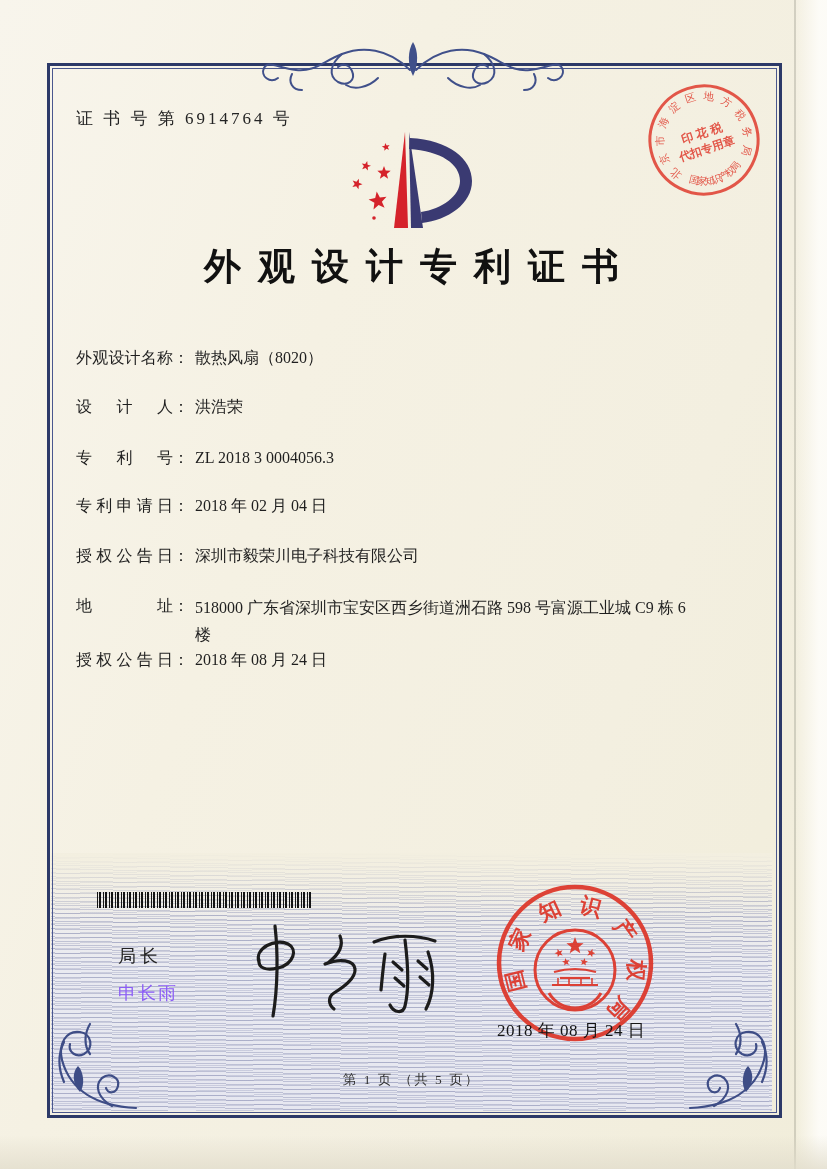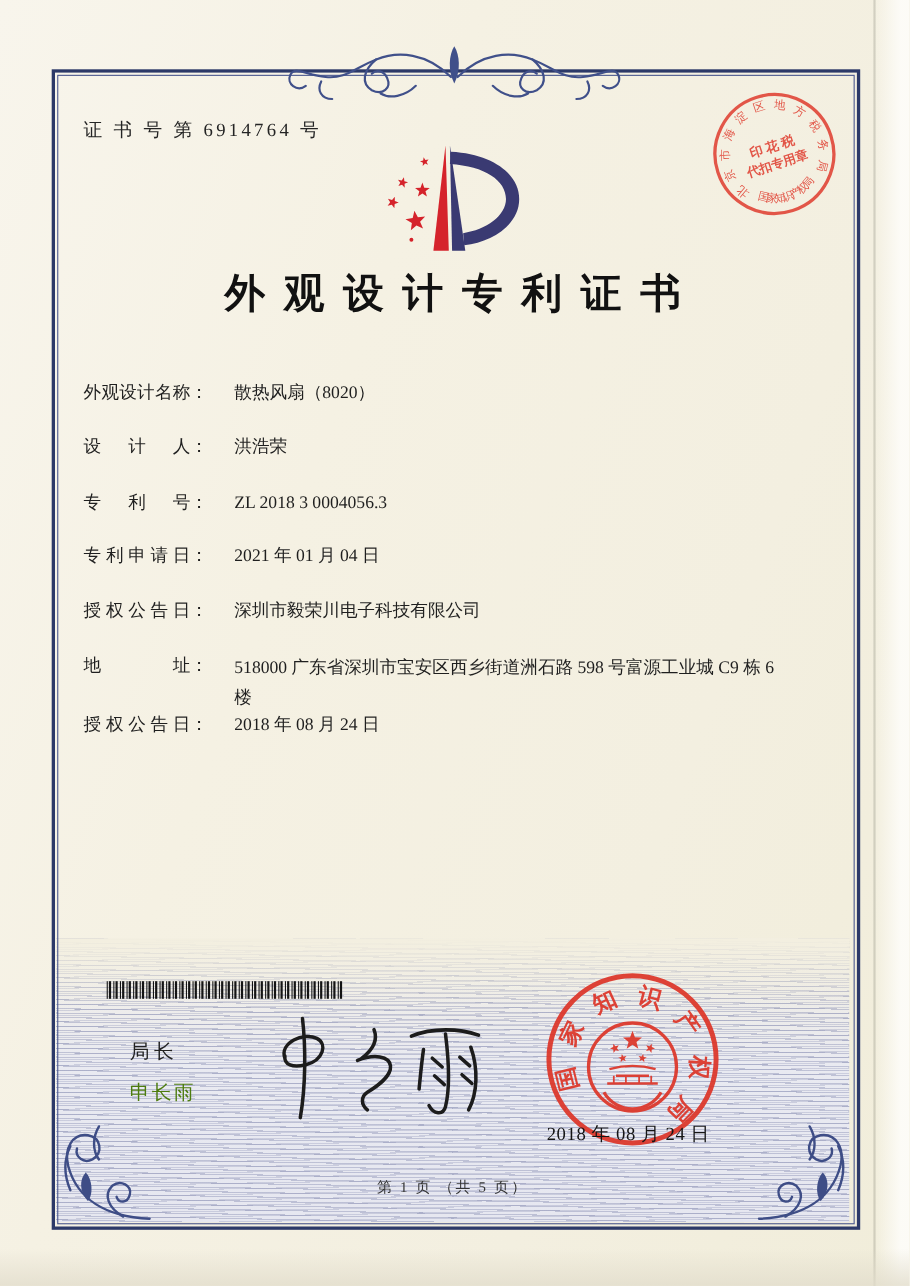--- a/index.html
+++ b/index.html
@@ -29,31 +29,31 @@
       linear-gradient(180deg, rgba(236,236,243,.15) 0%, #e9eaf1 45%, #e6e7f0 100%);}
   .guilloche:after{content:"";position:absolute;left:0;top:0;right:0;height:64px;
     background:linear-gradient(180deg,#f3efe0 0%,rgba(243,239,224,0) 100%);}
   
   .cert-no{left:76px;top:107px;font-size:17px;letter-spacing:3px;color:#242424;}
   .title{left:47px;top:242px;width:729px;text-align:center;font-size:37px;font-weight:bold;
     letter-spacing:17px;padding-left:17px;box-sizing:border-box;color:#111;}
   .frow{left:76px;width:660px;font-size:16px;line-height:24px;white-space:nowrap;}
   .flabel{display:inline-block;width:97px;text-align:justify;text-align-last:justify;vertical-align:top;}
   .fcolon{display:inline-block;vertical-align:top;}
-  .fvalue{display:inline-block;margin-left:20px;vertical-align:top;}
+  .fvalue{display:inline-block;margin-left:2px;vertical-align:top;}
   .frow.wrap{white-space:normal;}
   .frow.wrap .fvalue{width:492px;line-height:27px;}
   .grant-right{position:absolute;left:398px;top:0;}
   .paras{left:76px;top:679px;width:680px;font-size:16.5px;line-height:30.8px;
     text-align:justify;z-index:2;}
   .paras p{margin:0;text-indent:2em;}
   .footer-page{left:47px;top:1071px;width:729px;text-align:center;font-size:13.5px;
     letter-spacing:2px;color:#333;z-index:3;}
   .director-title{left:118px;top:944px;font-size:18px;letter-spacing:4px;z-index:3;color:#222;}
-  .director-name{left:118px;top:981px;font-size:18px;letter-spacing:2px;z-index:3;color:#4d7c0f;}
+  .director-name{left:118px;top:981px;font-size:18px;letter-spacing:2px;z-index:3;color:#8b5cf6;}
   .seal-date{left:497px;top:1019px;width:170px;font-size:17px;letter-spacing:.5px;
     color:#151515;z-index:4;white-space:nowrap;}
   .barcode{left:97px;top:892px;height:16px;z-index:3;font-size:0;}
   .barcode span{display:inline-block;height:16px;}
   svg{display:block;}
   .z2{z-index:2;} .z3{z-index:3;} .z4{z-index:4;}
   .mirror{transform:scaleX(-1);}
 </style>
 </head>
 <body>
@@ -158,21 +158,21 @@
 <div class="abs frow z3" style="top:395px;">
   <span class="flabel">设计人</span><span class="fcolon">：</span>
   <span class="fvalue">洪浩荣</span>
 </div>
 <div class="abs frow z3" style="top:446px;">
   <span class="flabel">专利号</span><span class="fcolon">：</span>
   <span class="fvalue">ZL 2018 3 0004056.3</span>
 </div>
 <div class="abs frow z3" style="top:494px;">
   <span class="flabel">专利申请日</span><span class="fcolon">：</span>
-  <span class="fvalue">2021 年 01 月 04 日</span>
+  <span class="fvalue">2018 年 02 月 04 日</span>
 </div>
 <div class="abs frow z3" style="top:544px;">
   <span class="flabel">授权公告日</span><span class="fcolon">：</span>
   <span class="fvalue">深圳市毅荣川电子科技有限公司</span>
 </div>
 <div class="abs frow wrap z3" style="top:594px;">
   <span class="flabel">地址</span><span class="fcolon">：</span>
   <span class="fvalue">518000 广东省深圳市宝安区西乡街道洲石路 598 号富源工业城 C9 栋 6 楼</span>
 </div>
 <div class="abs frow z3" style="top:648px;">

